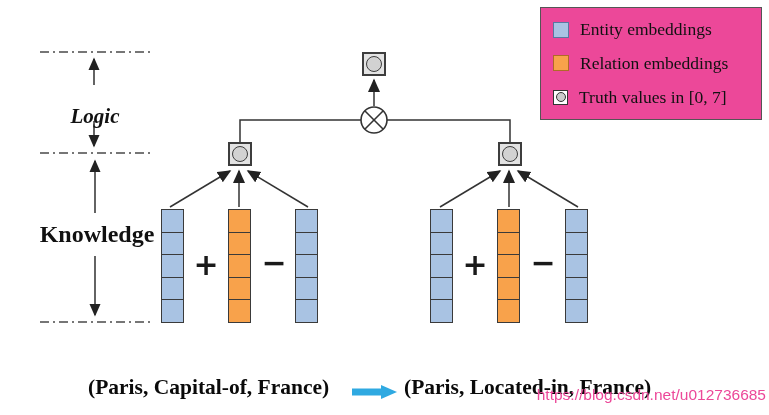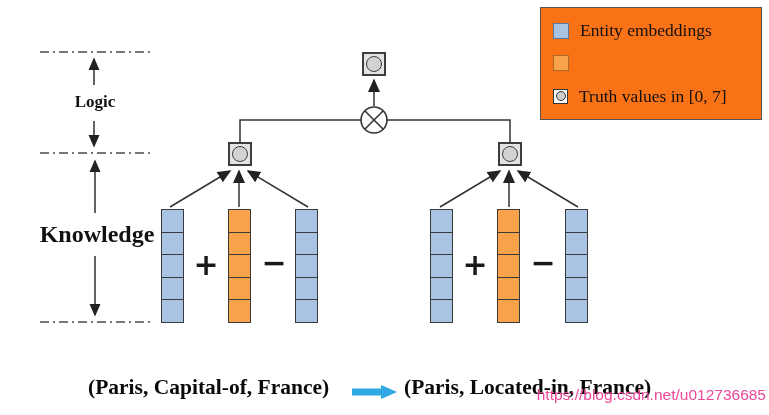--- a/index.html
+++ b/index.html
@@ -5,21 +5,21 @@
   html,body{margin:0;padding:0;background:#fff;}
   #canvas{
     position:relative;width:769px;height:415px;background:#ffffff;
     font-family:"Liberation Serif", serif;overflow:hidden;
   }
   #wires{position:absolute;left:0;top:0;width:769px;height:415px;}
 
   
   .legend{
     position:absolute;left:540px;top:7px;width:222px;height:113px;
-    border:1.5px solid #555;background:#f97316;box-sizing:border-box;
+    border:1.5px solid #555;background:#ec4899;box-sizing:border-box;
     display:flex;flex-direction:column;justify-content:space-around;
     padding:5px 0 5px 12px;
   }
   .legend-row{display:flex;align-items:center;gap:11px;}
   .legend-label{font-size:17.5px;color:#111;white-space:nowrap;}
   .swatch{width:14px;height:14px;box-sizing:content-box;}
   .swatch.entity{background:var(--entity-fill);border:1.5px solid var(--entity-border);}
   .swatch.relation{background:var(--relation-fill);border:1.5px solid var(--relation-border);}
   .truth-mini{
     width:13px;height:13px;border:1.8px solid #333;background:#fff;
@@ -48,21 +48,21 @@
   .op{
     position:absolute;width:34px;height:34px;line-height:34px;text-align:center;
     font-size:30px;font-weight:bold;color:#1a1a1a;font-family:"DejaVu Sans", sans-serif;
   }
 
   
   .level-label{
     position:absolute;text-align:center;font-weight:bold;color:#111;
     font-family:"Liberation Serif", serif;
   }
-  #logic-label{left:40px;top:92px;width:110px;font-size:17px;}
+  #logic-label{left:40px;top:104px;width:110px;font-size:21px;font-style:italic;}
   #knowledge-label{left:33px;top:221px;width:128px;font-size:24px;}
 
   
   .caption-text{
     position:absolute;top:375px;font-size:21.5px;color:#0a0a0a;white-space:nowrap;
     font-family:"Liberation Serif", serif;
     font-weight:bold;
   }
   #caption-left{left:88px;}
   #caption-right{left:404px;text-align:right;}
@@ -126,20 +126,21 @@
     </g>
   </svg>
 
   <div class="legend">
     <div class="legend-row">
       <span class="swatch entity"></span>
       <span class="legend-label">Entity embeddings</span>
     </div>
     <div class="legend-row">
       <span class="swatch relation"></span>
+      <span class="legend-label">Relation embeddings</span>
     </div>
     <div class="legend-row">
       <span class="truth-mini">
           <span class="dot"></span>
         </span>
       <span class="legend-label">Truth values in [0, 7]</span>
     </div>
   </div>
 
   <div class="level-label" id="logic-label">Logic</div>

